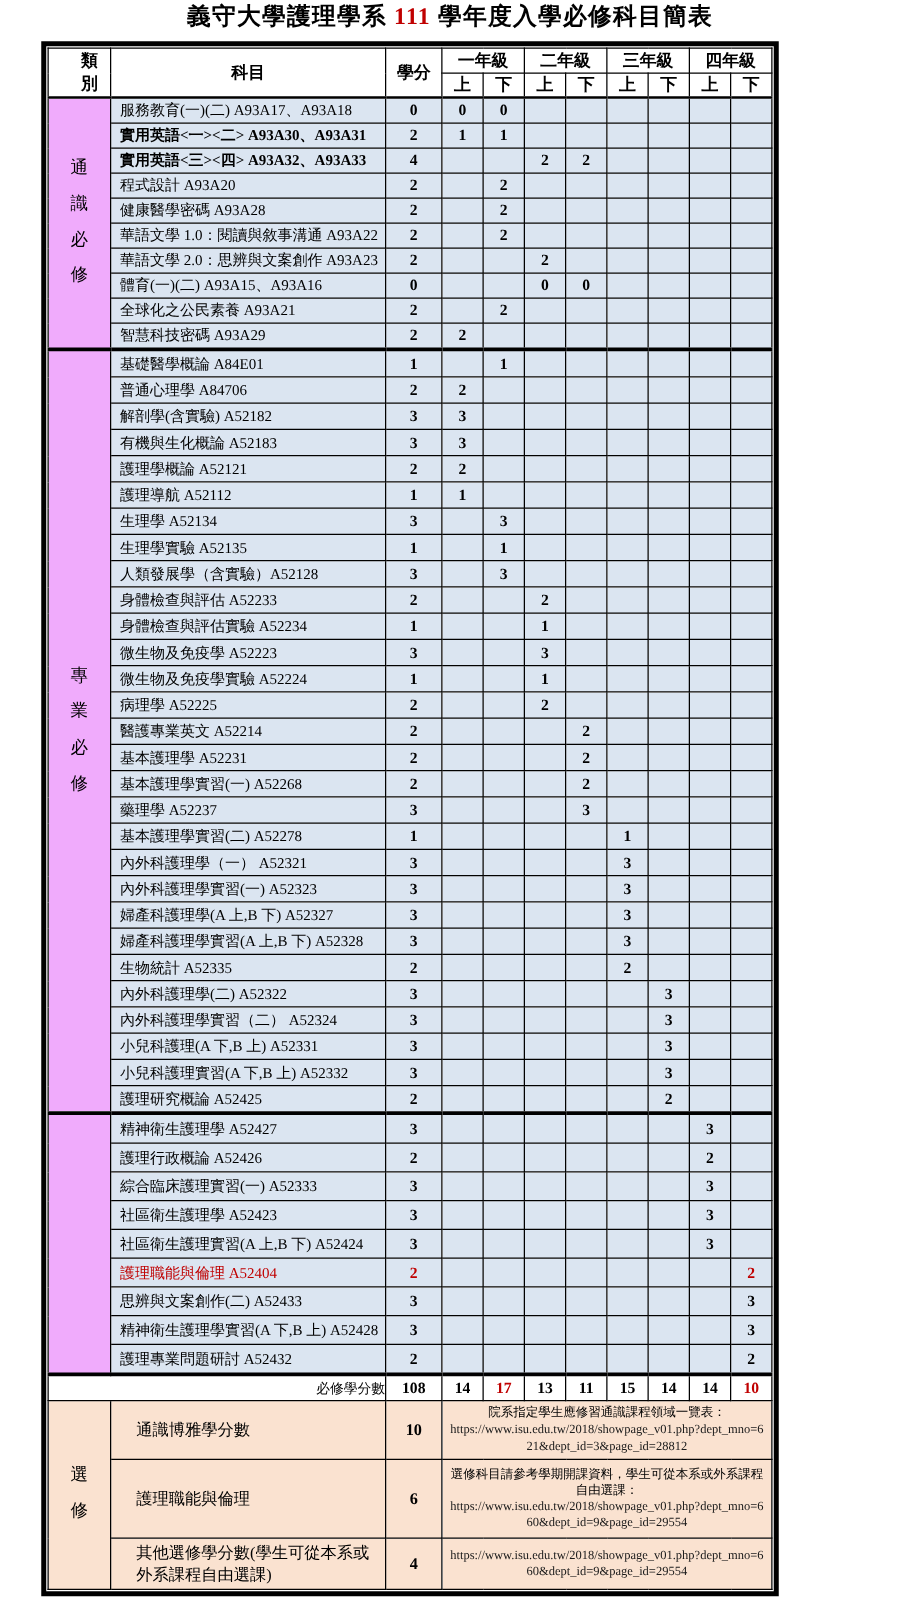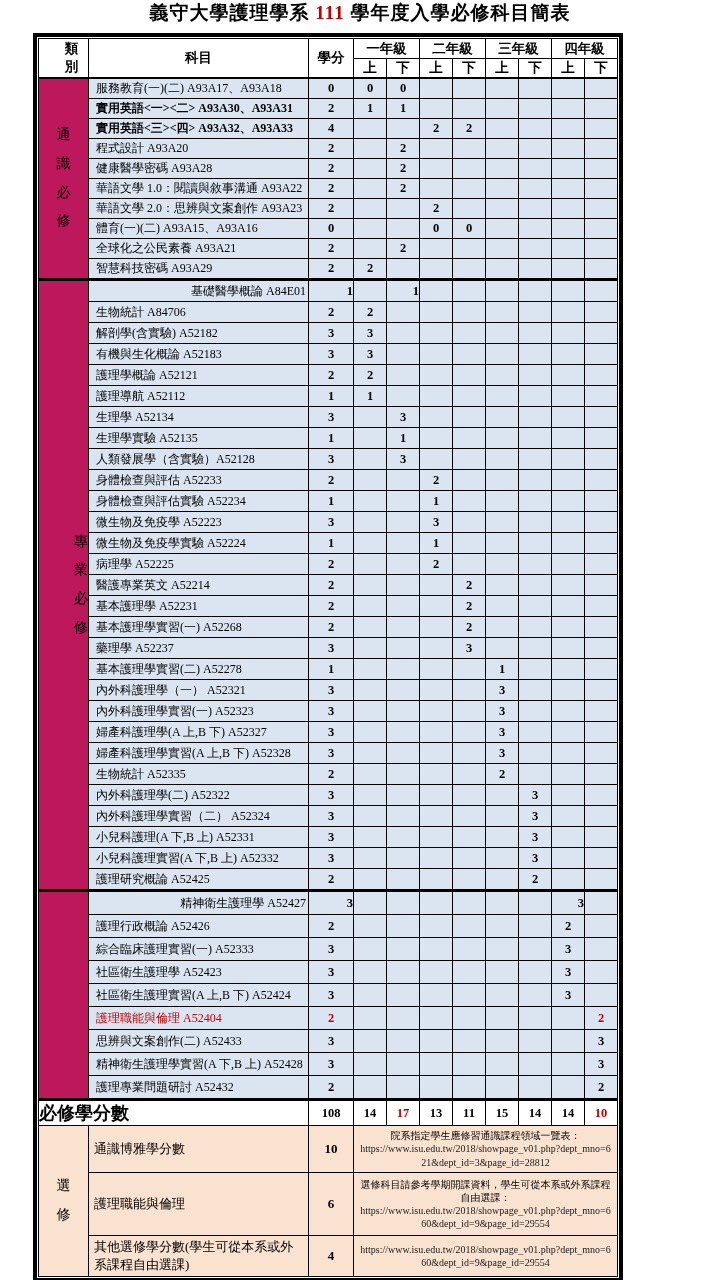--- a/index.html
+++ b/index.html
@@ -9,32 +9,32 @@
   .title .red-text{color:#c00000;}
   .table-frame{margin:7px 0 0 33px;border:4px solid #000;padding:1px;display:inline-block;background:#fff;}
   table{border-collapse:collapse;table-layout:fixed;width:579px;}
   td,th{border:1px solid #000;overflow:hidden;padding:0;}
   th{font-size:13.5px;font-weight:bold;background:#fff;}
   .hrow1 th{height:19px;}
   .hrow2 th{height:17px;}
   .hb{border-bottom:2px solid #000;}
   .vh{display:inline-block;width:1.05em;line-height:1.3;margin-left:16px;}
   .vlabel{display:inline-block;width:1.1em;line-height:2.05;font-size:14px;}
-  .cat-cell{background:#be185d;text-align:center;vertical-align:middle;}
+  .cat-cell{background:#f0abfc;text-align:center;vertical-align:middle;}
   .subject{font-size:12px;text-align:left;padding:1px 2px 1px 7px;background:#dbe5f1;white-space:nowrap;}
   .num{font-size:12.5px;font-weight:bold;text-align:center;background:#dbe5f1;}
   .sec0 td{height:15px;}
   .sec1 td{height:18px;}
   .sec2 td{height:20px;}
-  .block-start td{border-top:3px solid #000;text-align:right;}
+  .block-start td{border-top:3px solid #000;}
   .b{font-weight:bold;}
   .red{color:#c00000;}
   .total-row td{background:#fff;height:19px;border-top:3px solid #000;}
-  .total-label{font-size:18px;font-weight:bold;text-align:left;background:#fff;}
-  .elect-subject{font-size:13px;text-align:left;padding:1px 2px 1px 5px;background:#fae2d0;}
+  .total-label{font-size:11px;font-weight:normal;text-align:right;background:#fff;}
+  .elect-subject{font-size:13px;text-align:left;padding:1px 2px 1px 20px;background:#fae2d0;}
   .elect-num{font-size:13px;font-weight:bold;text-align:center;background:#fae2d0;}
   .note-cell{background:#fae2d0;font-size:10px;text-align:center;vertical-align:middle;
              padding:1px 4px;line-height:1.32;}
   .note-cell .url{color:#1a1a1a;word-break:break-all;display:inline;}
   .e0 td{height:44px;} .e1 td{height:60px;} .e2 td{height:38px;}
 </style>
 </head>
 <body>
 
 
@@ -206,21 +206,21 @@
           <td class="num"></td>
           <td class="num">1</td>
           <td class="num"></td>
           <td class="num"></td>
           <td class="num"></td>
           <td class="num"></td>
           <td class="num"></td>
           <td class="num"></td>
         </tr>
         <tr class="sec1">
-          <td class="subject">生物統計 A84706</td>
+          <td class="subject">普通心理學 A84706</td>
           <td class="num">2</td>
           <td class="num">2</td>
           <td class="num"></td>
           <td class="num"></td>
           <td class="num"></td>
           <td class="num"></td>
           <td class="num"></td>
           <td class="num"></td>
           <td class="num"></td>
         </tr>

